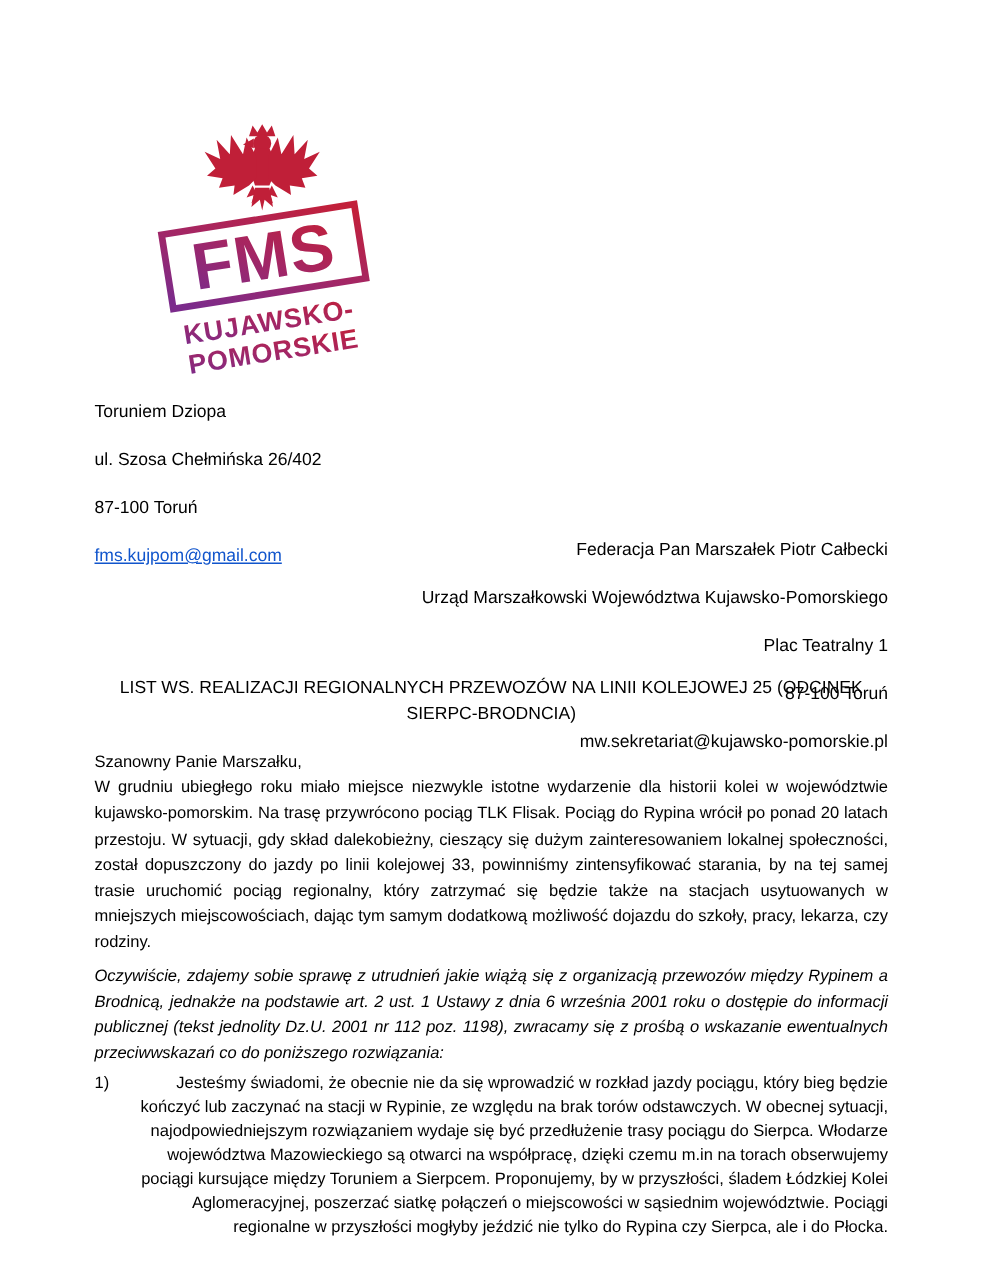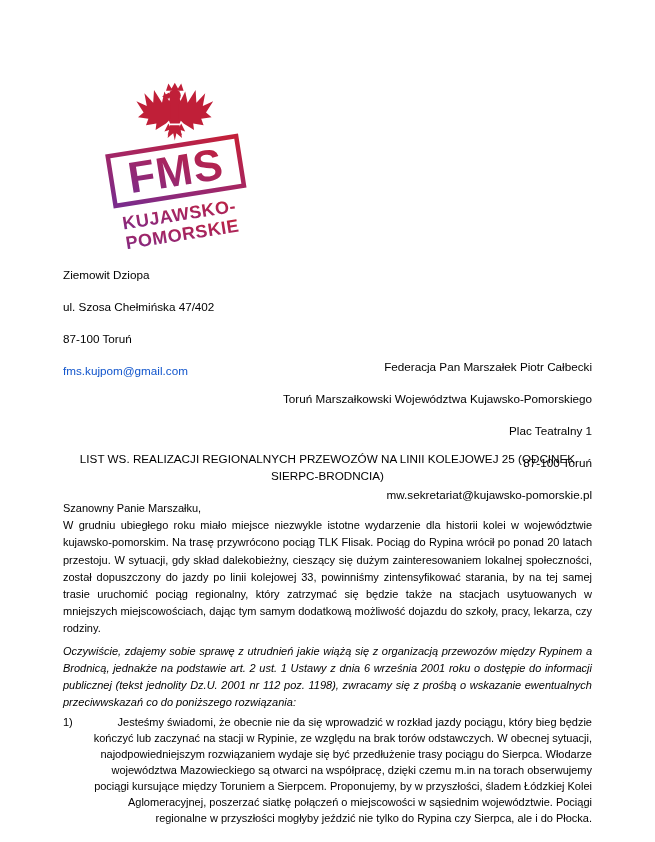--- a/index.html
+++ b/index.html
@@ -7,21 +7,21 @@
     position:relative; width:655px; height:842px; margin:0 auto;
     background:#ffffff; overflow:hidden; color:#000;
     font-family:"Liberation Sans","DejaVu Sans",sans-serif;
     -webkit-font-smoothing:antialiased;
   }
   .logo-wrap { position:absolute; left:100px; top:82px; width:152px; height:168px; }
 
   .addr { position:absolute; font-size:11.7px; line-height:16px; white-space:pre-line; }
   .sender    { left:63px;  top:251px; text-align:left; }
   .recipient { right:63px; top:343px; text-align:right; }
-  .email-link { cursor:pointer; }
+  .email-link { text-decoration:underline; cursor:pointer; }
 
   .subject {
     position:absolute; left:63px; top:450px; width:529px;
     font-size:11.7px; line-height:17px; text-align:center;
   }
 
   .letter-body {
     position:absolute; left:63px; top:500px; width:529px;
     font-size:11px; line-height:17.2px;
   }
@@ -66,29 +66,29 @@
       </g>
 
       <g transform="rotate(-9 78 146)" font-weight="bold" font-size="18" letter-spacing="0.5" font-family="Liberation Sans, DejaVu Sans, sans-serif">
         <text x="24" y="139" fill="url(#lg)">KUJAWSKO-</text>
         <text x="24" y="159" fill="url(#lg)">POMORSKIE</text>
       </g>
     </svg>
   </div>
 
   <div class="addr sender">
-    <div>Ziemowit Dziopa</div>
-    <div>ul. Szosa Chełmińska 47/402</div>
+    <div>Toruniem Dziopa</div>
+    <div>ul. Szosa Chełmińska 26/402</div>
     <div>87-100 Toruń</div>
     <div><a class="email-link" style="color:#1155cc">fms.kujpom@gmail.com</a></div>
   </div>
 
   <div class="addr recipient">
     <div>Federacja Pan Marszałek Piotr Całbecki</div>
-    <div>Toruń Marszałkowski Województwa Kujawsko-Pomorskiego</div>
+    <div>Urząd Marszałkowski Województwa Kujawsko-Pomorskiego</div>
     <div>Plac Teatralny 1</div>
     <div>87-100 Toruń</div>
     <div>mw.sekretariat@kujawsko-pomorskie.pl</div>
   </div>
 
   <div class="subject">LIST WS. REALIZACJI REGIONALNYCH PRZEWOZÓW NA LINII KOLEJOWEJ 25 (ODCINEK SIERPC-BRODNCIA)</div>
 
   <div class="letter-body">
     <p>
       <span>Szanowny Panie Marszałku,</span><br>

